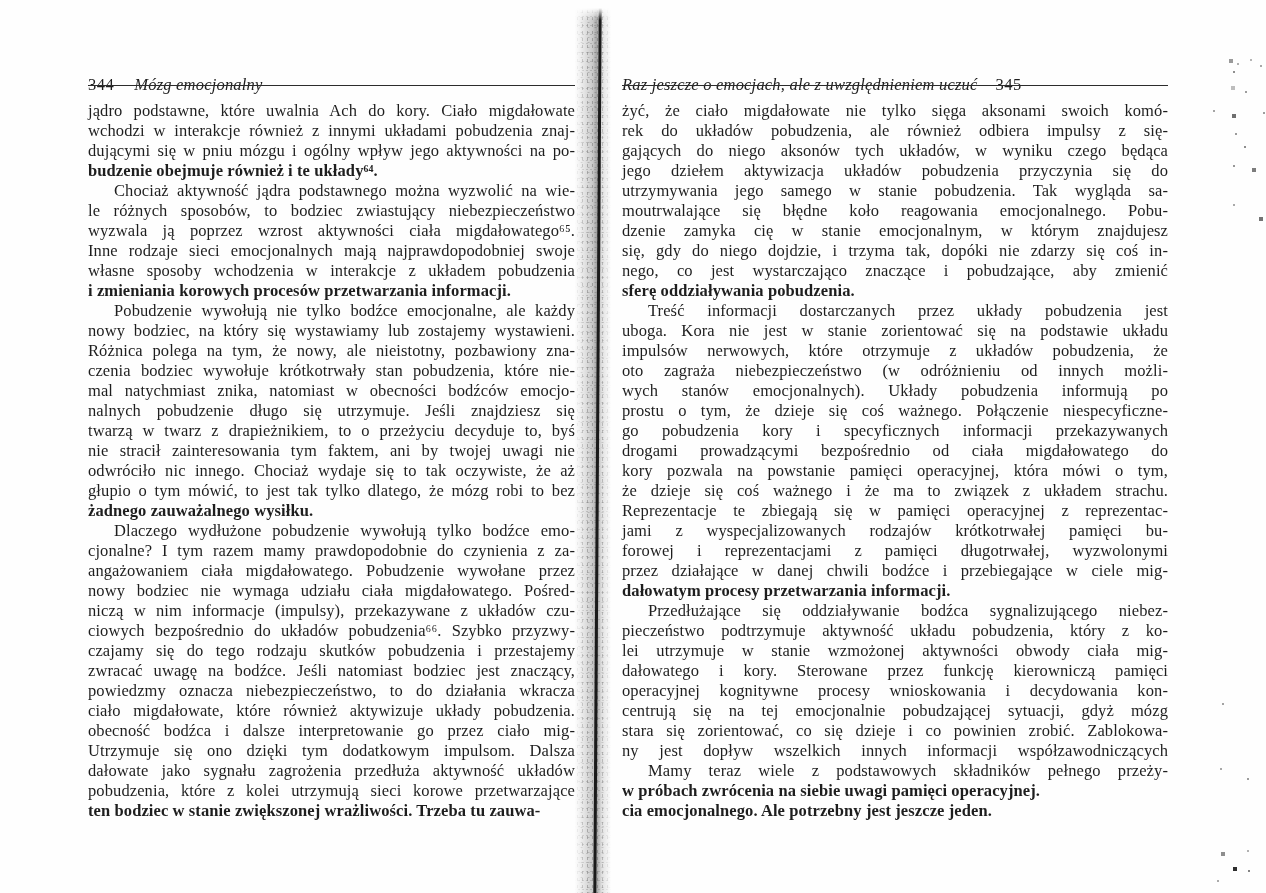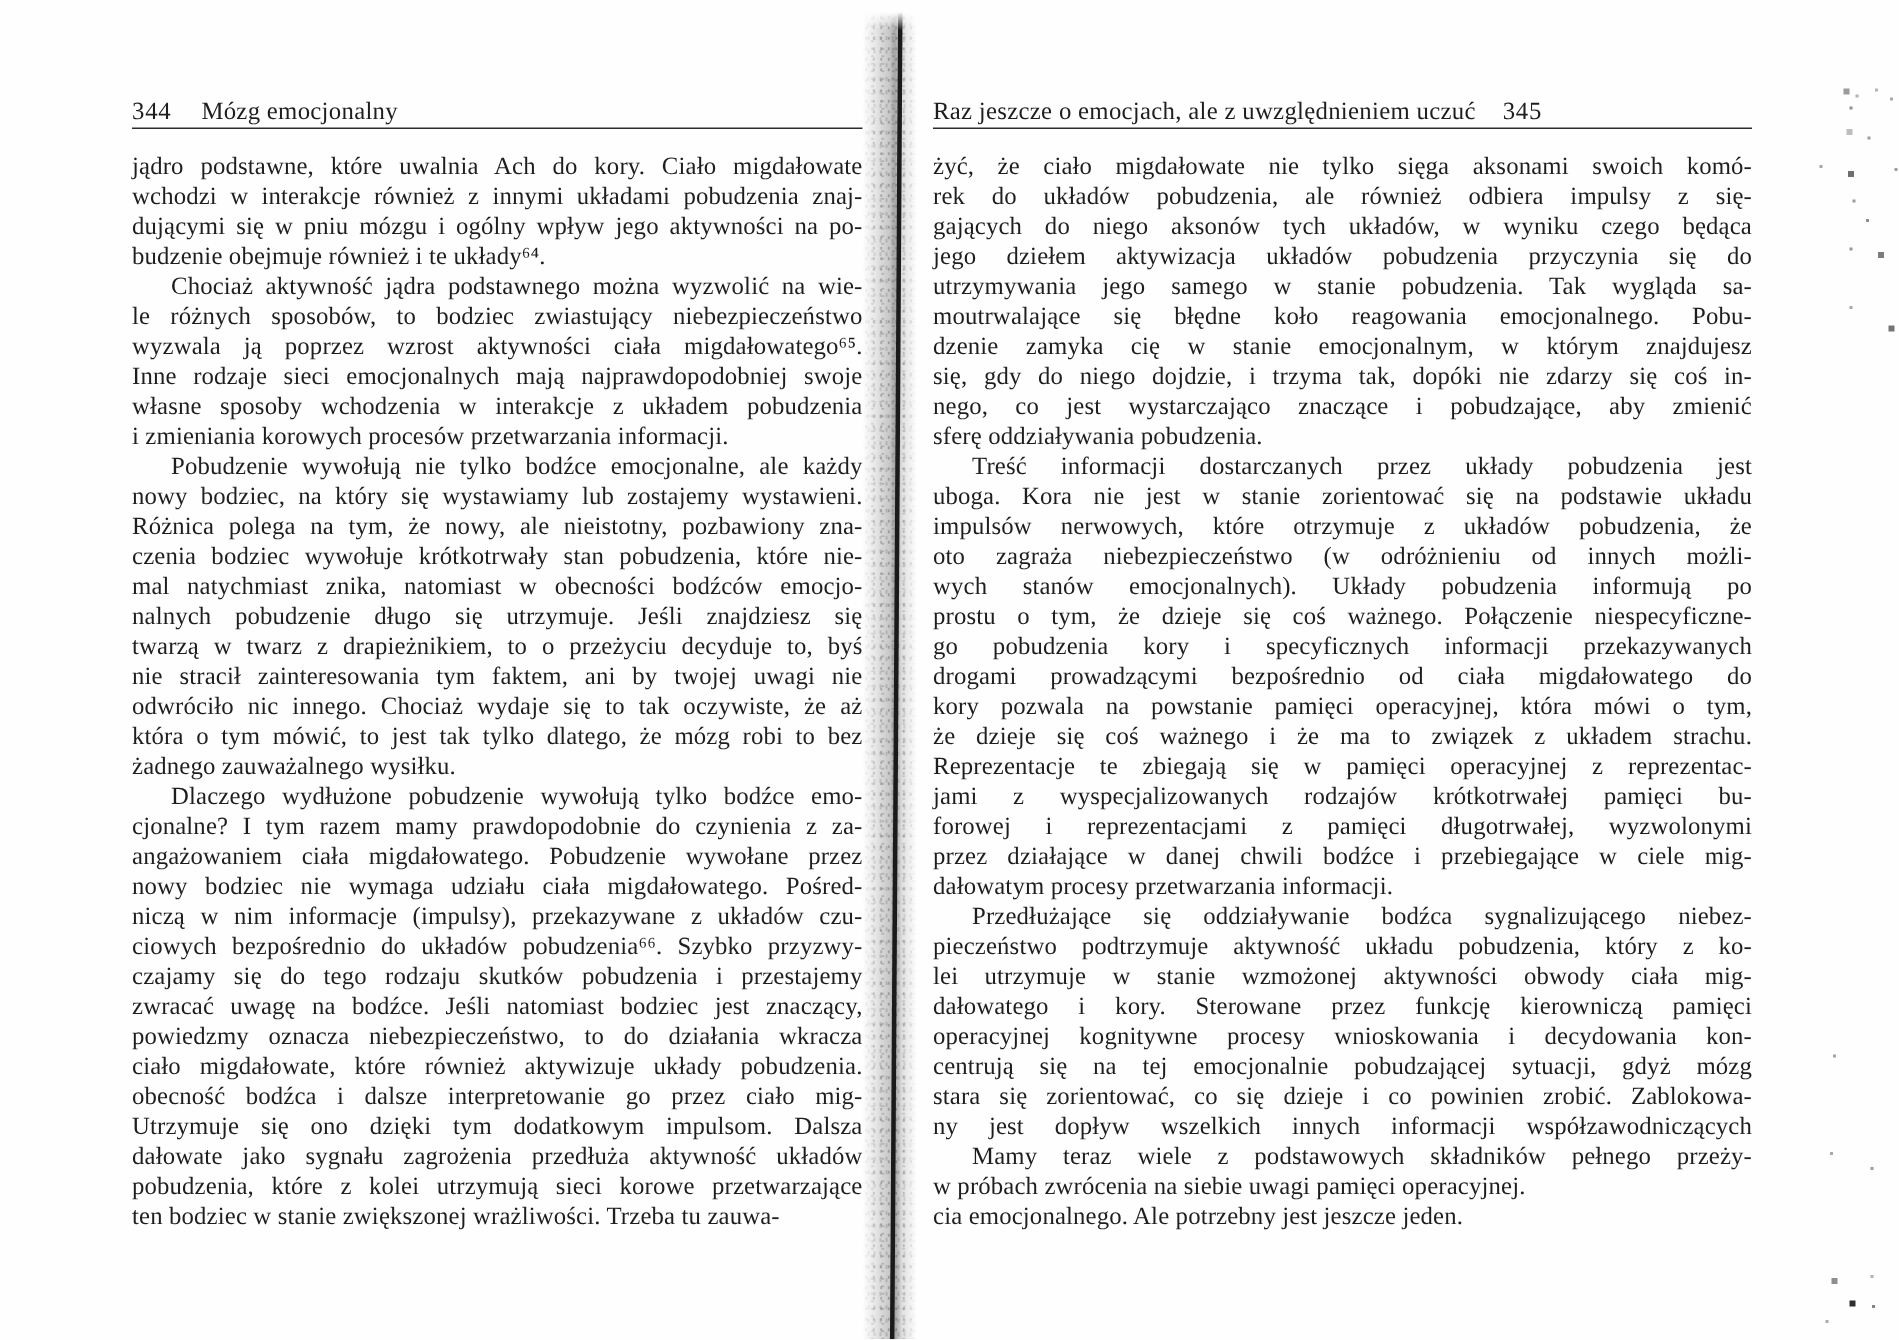--- a/index.html
+++ b/index.html
@@ -10,36 +10,36 @@
     font-family:"Liberation Serif","DejaVu Serif",serif;
     color:#1e1e1e;
   }
   .page{position:absolute;top:0;}
   .page-left{left:88px;width:487px;}
   .page-right{left:622px;width:546px;}
   .running-head{
     position:absolute;top:64px;left:0;right:0;height:20px;line-height:20px;
     font-size:16.5px;display:flex;align-items:baseline;
   }
-  .running-head .title{letter-spacing:.2px;}
+  .running-head .title{font-style:italic;letter-spacing:.2px;margin-top:11px;}
   .running-head .pagenum{font-style:normal;letter-spacing:.5px;}
   .page-left .running-head{justify-content:flex-start;gap:20px;}
   .page-right .running-head{gap:18px;}
   .head-rule{
     position:absolute;top:85px;left:0;right:0;height:0;
     border-top:1.4px solid #2c2c2c;
   }
   .page-body{position:absolute;top:101px;left:0;right:0;}
   .line{
     height:20px;line-height:20px;font-size:16.5px;
     text-align:justify;text-align-last:justify;
     white-space:normal;letter-spacing:.1px;
   }
   .line.indent{text-indent:26px;}
-  .line.end{text-align:right;text-align-last:left;}
+  .line.end{text-align:right;text-align-last:left;font-weight:bold;}
   
   .gutter{
     position:absolute;left:575px;top:8px;width:36px;height:885px;
     background:linear-gradient(to right,
       rgba(110,110,110,0) 0%,
       rgba(120,120,120,.16) 22%,
       rgba(95,95,95,.34) 50%,
       rgba(70,70,70,.48) 60%,
       rgba(120,120,120,.22) 74%,
       rgba(130,130,130,0) 100%);
@@ -101,21 +101,21 @@
       <div class="line end">i zmieniania korowych procesów przetwarzania informacji.</div>
       <div class="line indent">Pobudzenie wywołują nie tylko bodźce emocjonalne, ale każdy</div>
       <div class="line">nowy bodziec, na który się wystawiamy lub zostajemy wystawieni.</div>
       <div class="line">Różnica polega na tym, że nowy, ale nieistotny, pozbawiony zna-</div>
       <div class="line">czenia bodziec wywołuje krótkotrwały stan pobudzenia, które nie-</div>
       <div class="line">mal natychmiast znika, natomiast w obecności bodźców emocjo-</div>
       <div class="line">nalnych pobudzenie długo się utrzymuje. Jeśli znajdziesz się</div>
       <div class="line">twarzą w twarz z drapieżnikiem, to o przeżyciu decyduje to, byś</div>
       <div class="line">nie stracił zainteresowania tym faktem, ani by twojej uwagi nie</div>
       <div class="line">odwróciło nic innego. Chociaż wydaje się to tak oczywiste, że aż</div>
-      <div class="line">która o tym mówić, to jest tak tylko dlatego, że mózg robi to bez</div>
+      <div class="line">głupio o tym mówić, to jest tak tylko dlatego, że mózg robi to bez</div>
       <div class="line end">żadnego zauważalnego wysiłku.</div>
       <div class="line indent">Dlaczego wydłużone pobudzenie wywołują tylko bodźce emo-</div>
       <div class="line">cjonalne? I tym razem mamy prawdopodobnie do czynienia z za-</div>
       <div class="line">angażowaniem ciała migdałowatego. Pobudzenie wywołane przez</div>
       <div class="line">nowy bodziec nie wymaga udziału ciała migdałowatego. Pośred-</div>
       <div class="line">niczą w nim informacje (impulsy), przekazywane z układów czu-</div>
       <div class="line">ciowych bezpośrednio do układów pobudzenia⁶⁶. Szybko przyzwy-</div>
       <div class="line">czajamy się do tego rodzaju skutków pobudzenia i przestajemy</div>
       <div class="line">zwracać uwagę na bodźce. Jeśli natomiast bodziec jest znaczący,</div>
       <div class="line">powiedzmy oznacza niebezpieczeństwo, to do działania wkracza</div>

